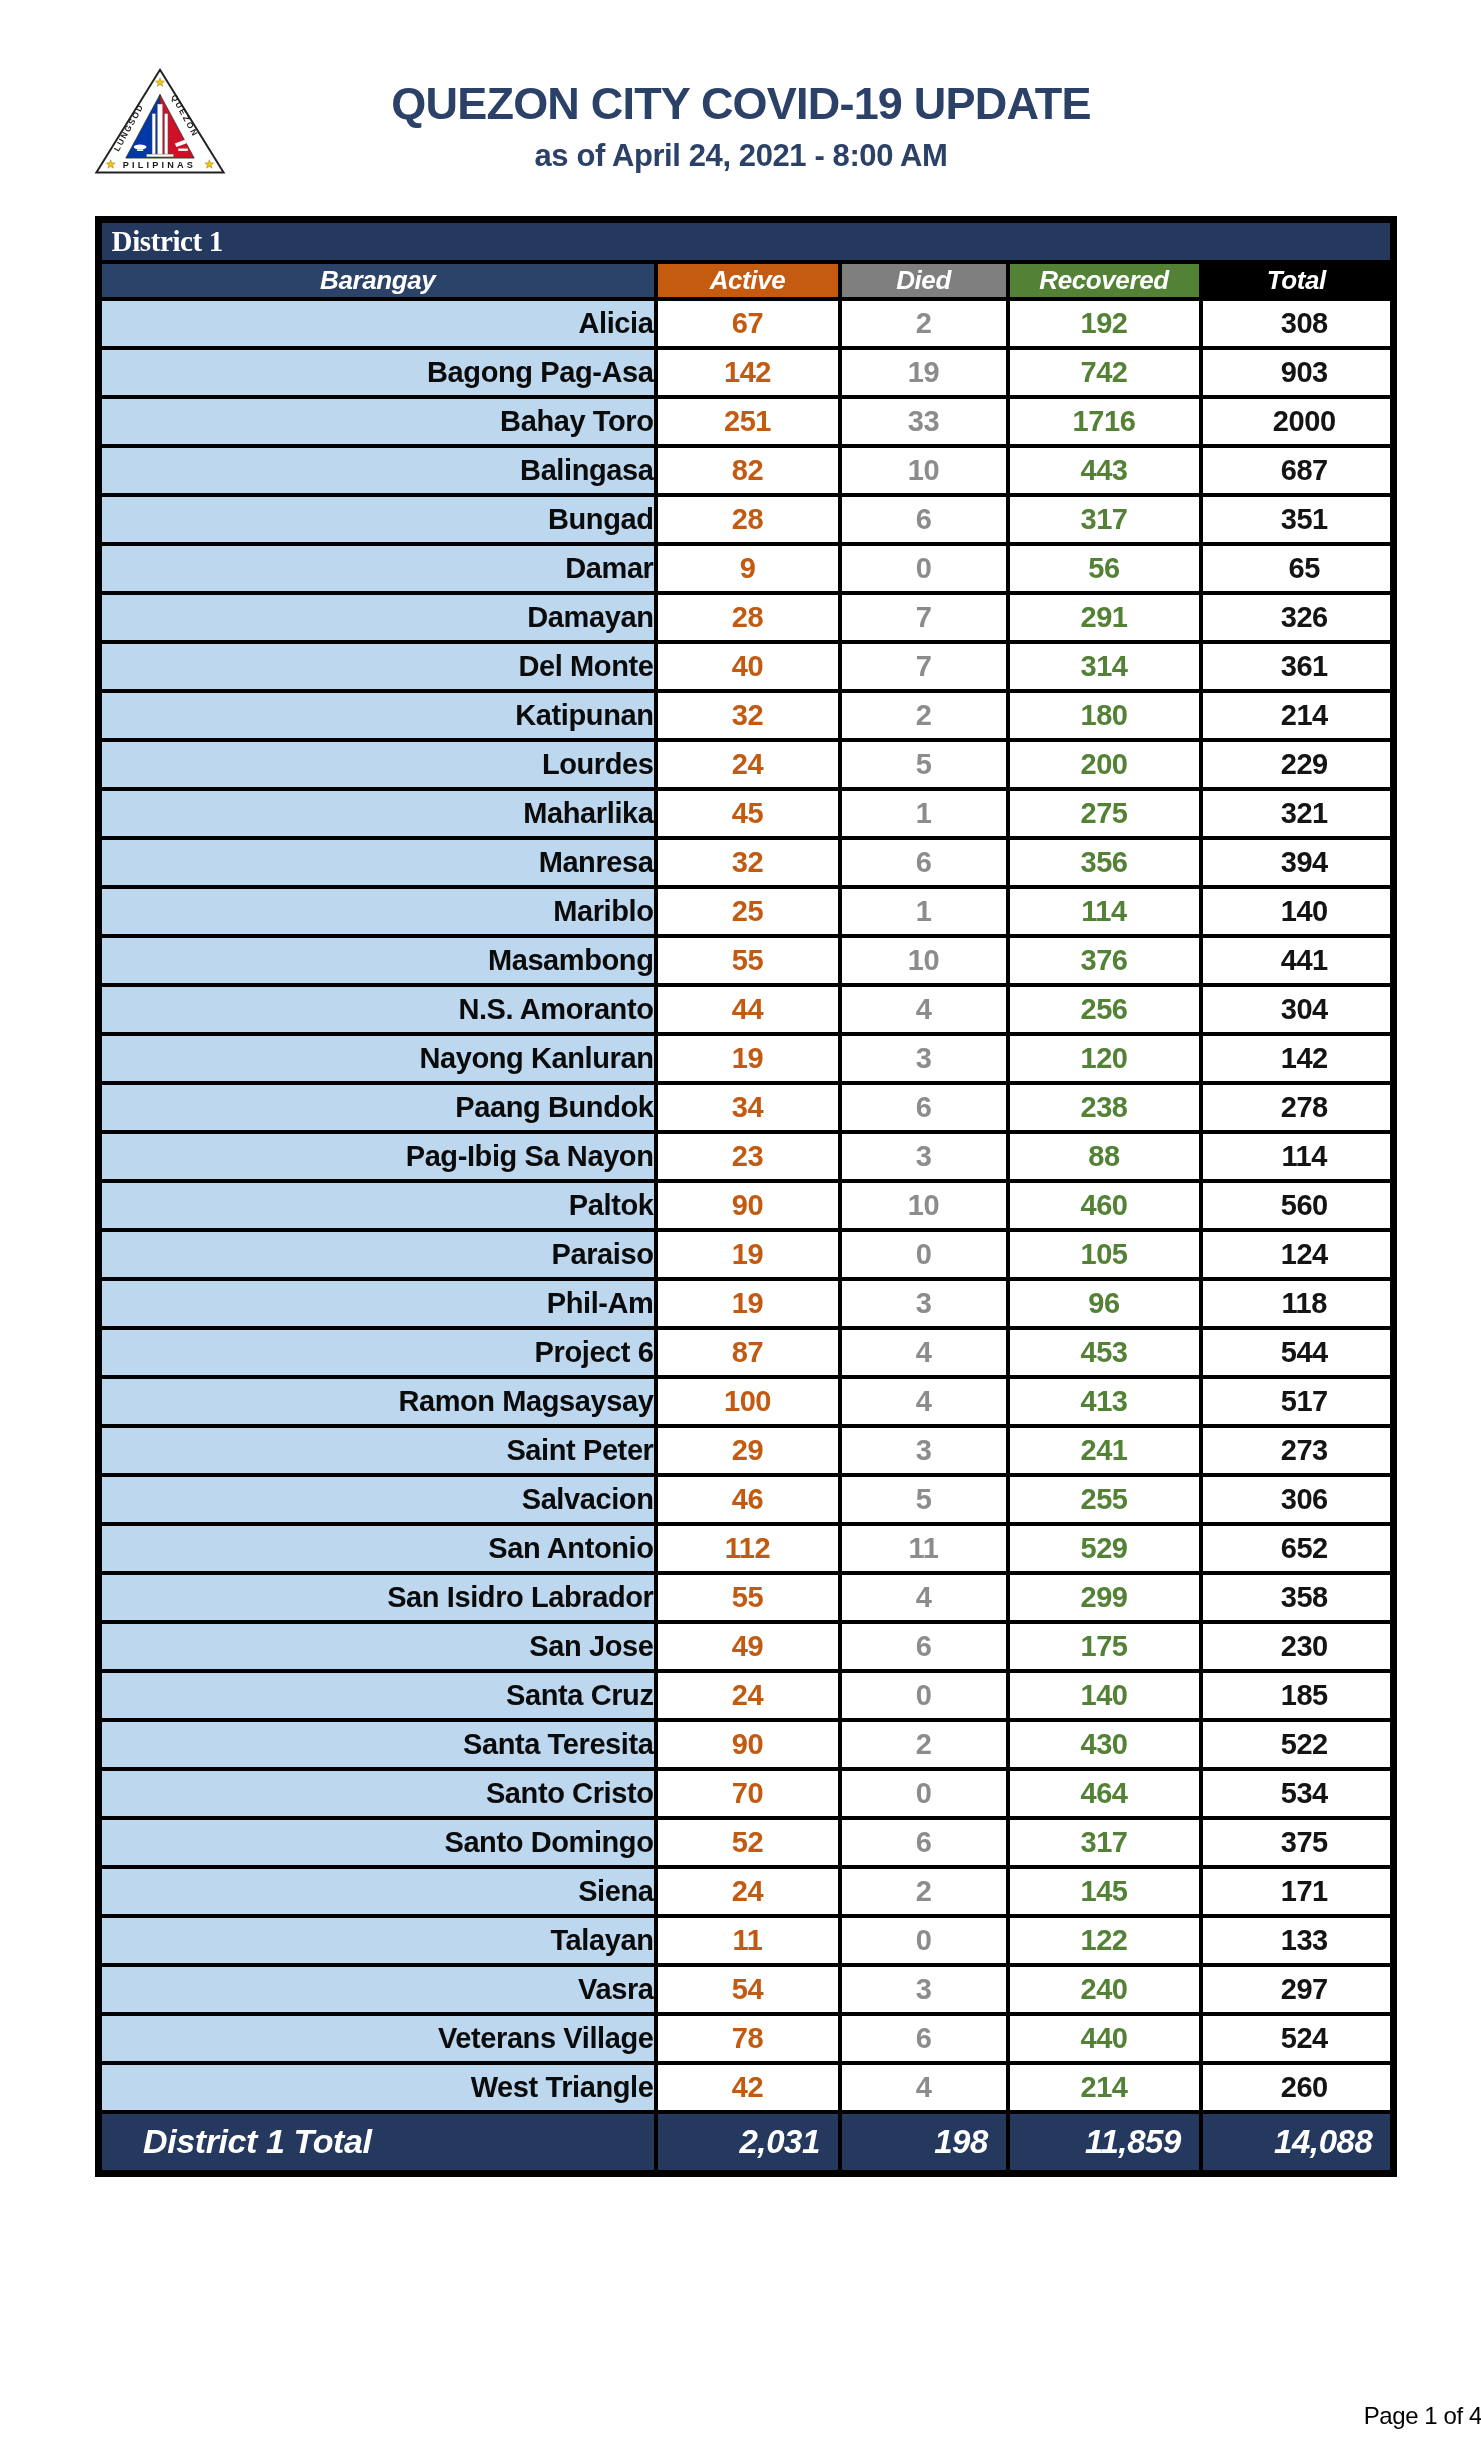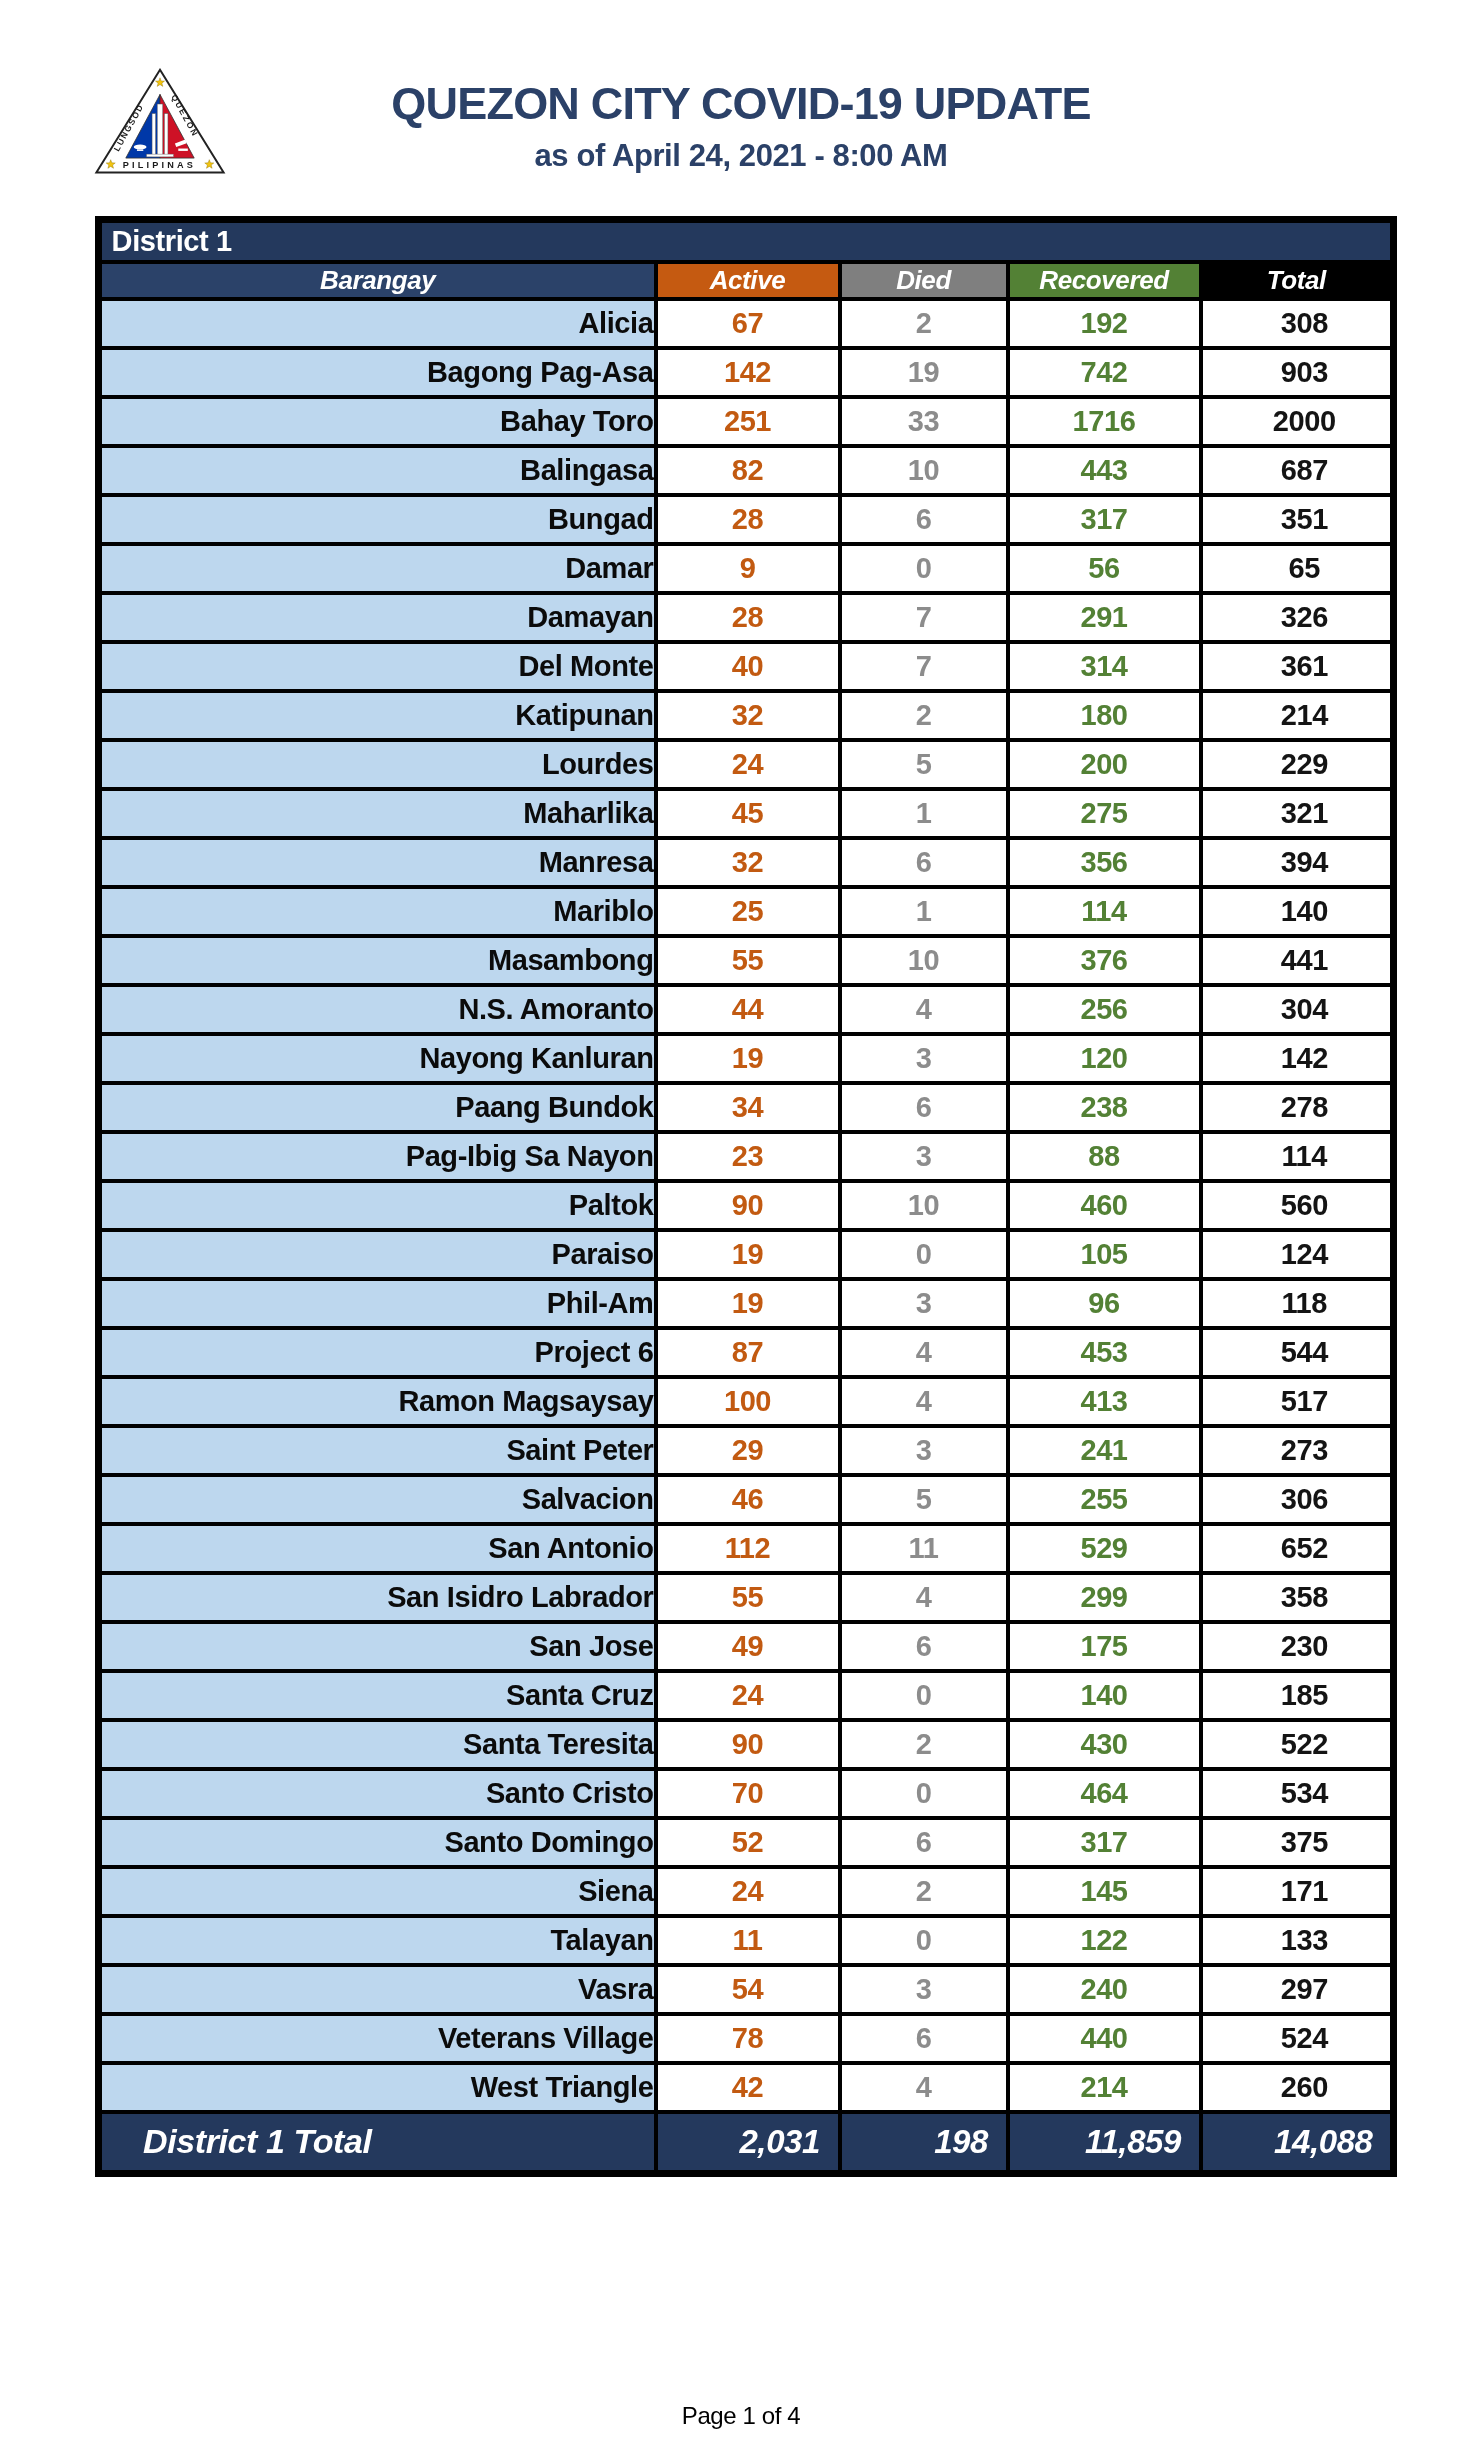--- a/index.html
+++ b/index.html
@@ -32,21 +32,21 @@
   }
   col.c-barangay{width:557px;}
   col.c-active{width:184px;}
   col.c-died{width:168px;}
   col.c-recovered{width:193px;}
   col.c-total{width:193px;}
   th,td{border:4px solid #000;padding:0;}
   th.district{
     height:37px;background:#24395D;color:#ffffff;
     font-size:29px;font-weight:bold;text-align:left;
-    padding-left:9.6px;letter-spacing:-0.4px;
+    padding-left:9.6px;letter-spacing:-0.4px;font-family:Liberation Serif, serif;
   }
   tr.cols th{
     height:33px;color:#ffffff;font-size:26px;
     font-weight:bold;font-style:italic;text-align:center;
     letter-spacing:-0.4px;
   }
   th.h-barangay{background:#2B4269;}
   th.h-active{background:#C55A11;}
   th.h-died{background:#7F7F7F;}
   th.h-recovered{background:#538135;}
@@ -64,21 +64,21 @@
   td.cell-total{color:#141414;padding-left:16px;}
   tfoot td{
     height:56px;background:#24395D;color:#ffffff;
     font-weight:bold;font-style:italic;
   }
   td.t-label{font-size:34px;text-align:left;padding-left:41px;letter-spacing:-0.4px;}
   td.t-val{font-size:33px;text-align:right;padding-right:17.5px;letter-spacing:-0.4px;}
   
   .page-footer{
     position:absolute;left:0;right:0;top:2402px;
-    text-align:center;color:#000;font-size:24px;letter-spacing:-0.4px;
+    text-align:right;color:#000;font-size:24px;letter-spacing:-0.4px;
   }
 </style>
 </head>
 <body>
 
 <div class="page">
 
   <div class="hdr">
     <div class="logo">
       <svg viewBox="0 0 166 134" width="132" height="107">

